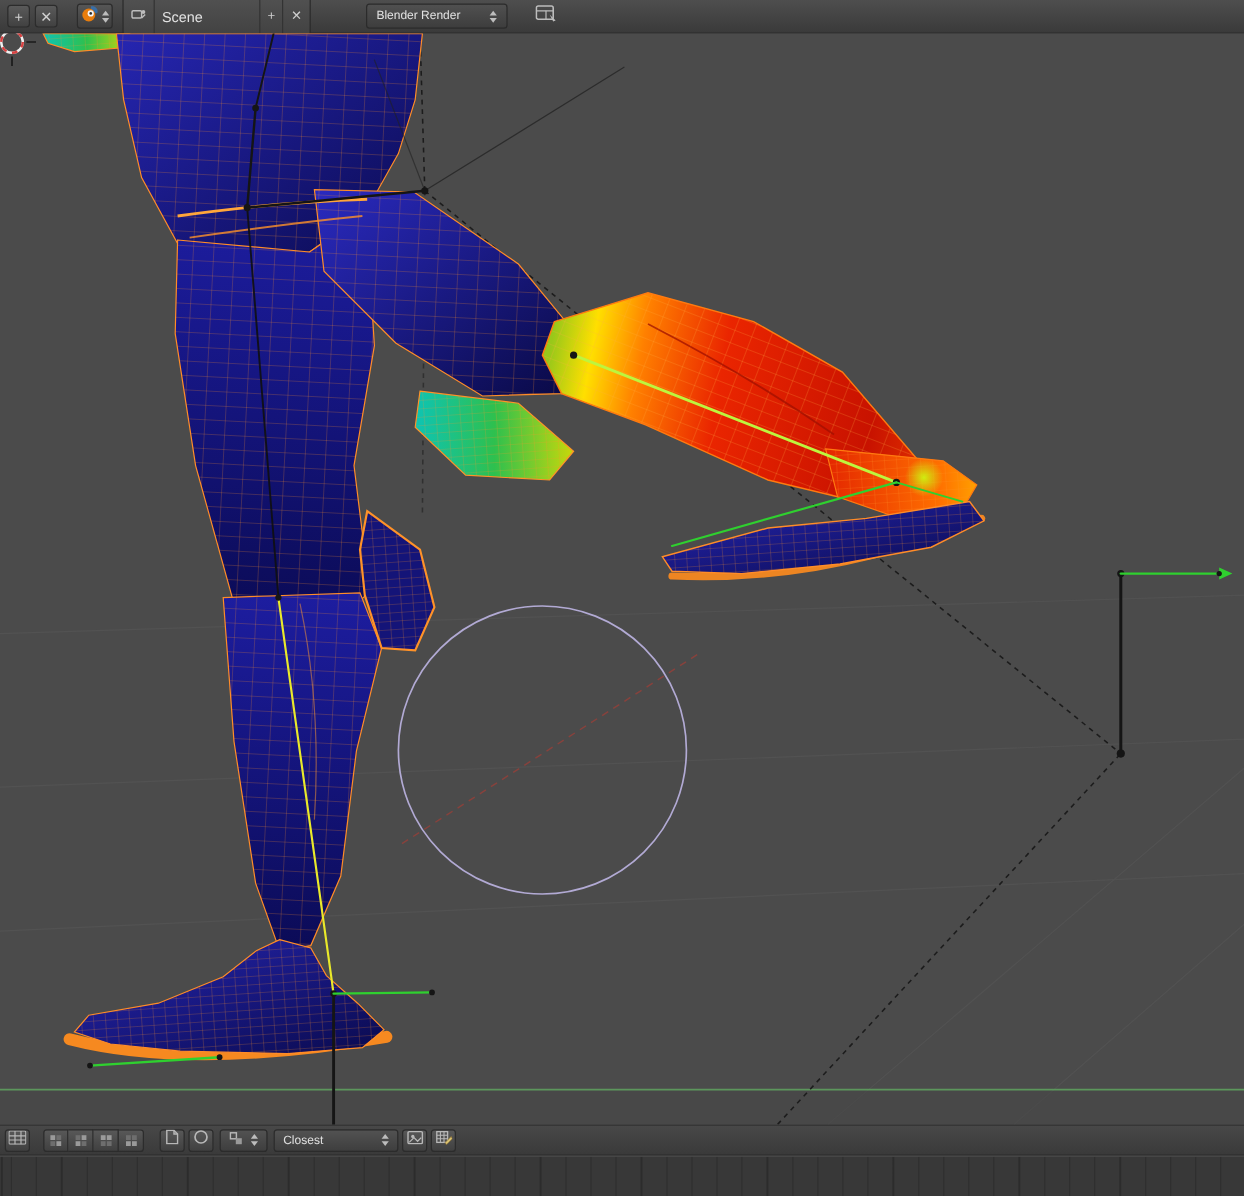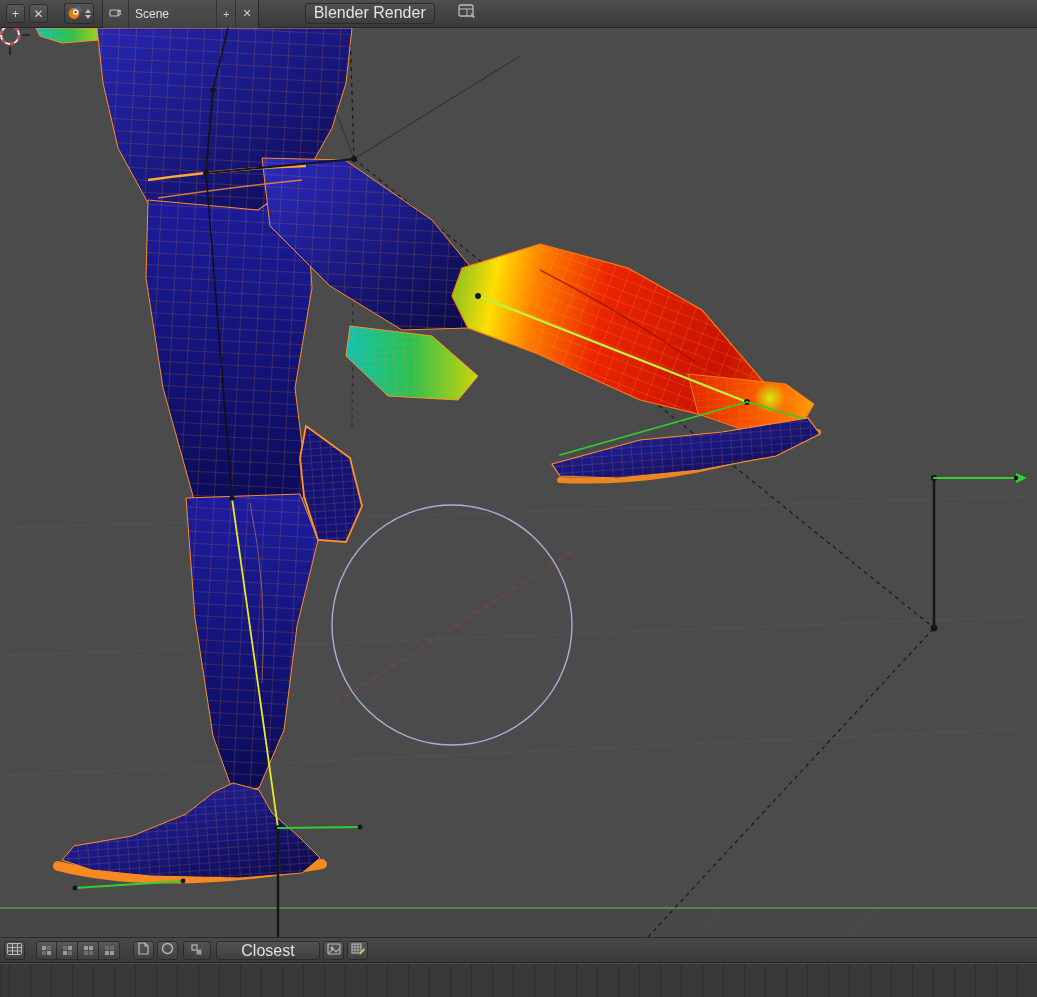--- a/index.html
+++ b/index.html
@@ -20,21 +20,21 @@
              justify-content:center; gap:2px; margin-left:12px; }
   .datablock { height:37px; margin-left:4px; display:flex; align-items:center;
                background:linear-gradient(#525252,#414141); border:1px solid #2b2b2b;
                border-radius:3px; overflow:hidden; }
   .datablock .seg { display:flex; align-items:center; height:100%; padding:0 6px; }
   .datablock .seg + .seg { border-left:1px solid #333; }
   .db-text { color:#e2e2e2; font-size:12px; min-width:88px; }
   .db-btn { color:#cfcfcf; font-size:11px; cursor:pointer; }
   .dropdown { height:21px; display:flex; align-items:center; gap:8px; padding:0 8px;
               background:linear-gradient(#505050,#3d3d3d); border:1px solid #2b2b2b;
-              border-radius:3px; color:#e2e2e2; font-size:16px; cursor:pointer;flex-direction:column; }
+              border-radius:3px; color:#e2e2e2; font-size:10px; cursor:pointer; }
   .engine { margin-left:42px; min-width:118px; justify-content:space-between; }
   .arrcol { display:flex; flex-direction:column; align-items:center; gap:2px; }
   .arr-up { width:0; height:0; border-left:3px solid transparent; border-right:3px solid transparent;
             border-bottom:4px solid #bdbdbd; }
   .arr-dn { width:0; height:0; border-left:3px solid transparent; border-right:3px solid transparent;
             border-top:4px solid #bdbdbd; }
   .stats { margin-left:14px; color:#b6b6b6; font-size:11.5px; white-space:nowrap; }
   .layoutbtn { margin-left:16px; width:24px; height:20px; display:flex; align-items:center;
                justify-content:center; }
 
@@ -48,22 +48,22 @@
             display:flex; align-items:center; padding:0 4px; gap:3px; }
   .tbtn { height:19px; min-width:21px; padding:0 2px; border-radius:3px; border:1px solid #2c2c2c;
           background:linear-gradient(#585858,#404040); display:flex; align-items:center;
           justify-content:center; cursor:pointer; }
   .tgroup { display:flex; gap:0; margin-left:8px; }
   .tgroup .tbtn { border-radius:0; border-left-width:0; }
   .tgroup .tbtn:first-child { border-radius:3px 0 0 3px; border-left-width:1px; }
   .tgroup .tbtn:last-child { border-radius:0 3px 3px 0; }
   .snapdrop { height:19px; margin-left:2px; display:flex; align-items:center; gap:6px;
               padding:0 7px; background:linear-gradient(#525252,#3e3e3e);
-              border:1px solid #2b2b2b; border-radius:3px; color:#e0e0e0; font-size:16px;
-              cursor:pointer;flex-direction:column; }
+              border:1px solid #2b2b2b; border-radius:3px; color:#e0e0e0; font-size:10px;
+              cursor:pointer; }
   .snapdrop.target { min-width:104px; justify-content:space-between; }
 
   
   .timeline { flex:1 1 auto; background-color:#383838;
               border-top:1px solid #4a4a4a;
               background-image:repeating-linear-gradient(90deg,#2c2c2c 0,#2c2c2c 1px,transparent 1px,transparent 21px);
               background-position:9px 0; }
 </style>
 </head>
 <body>

